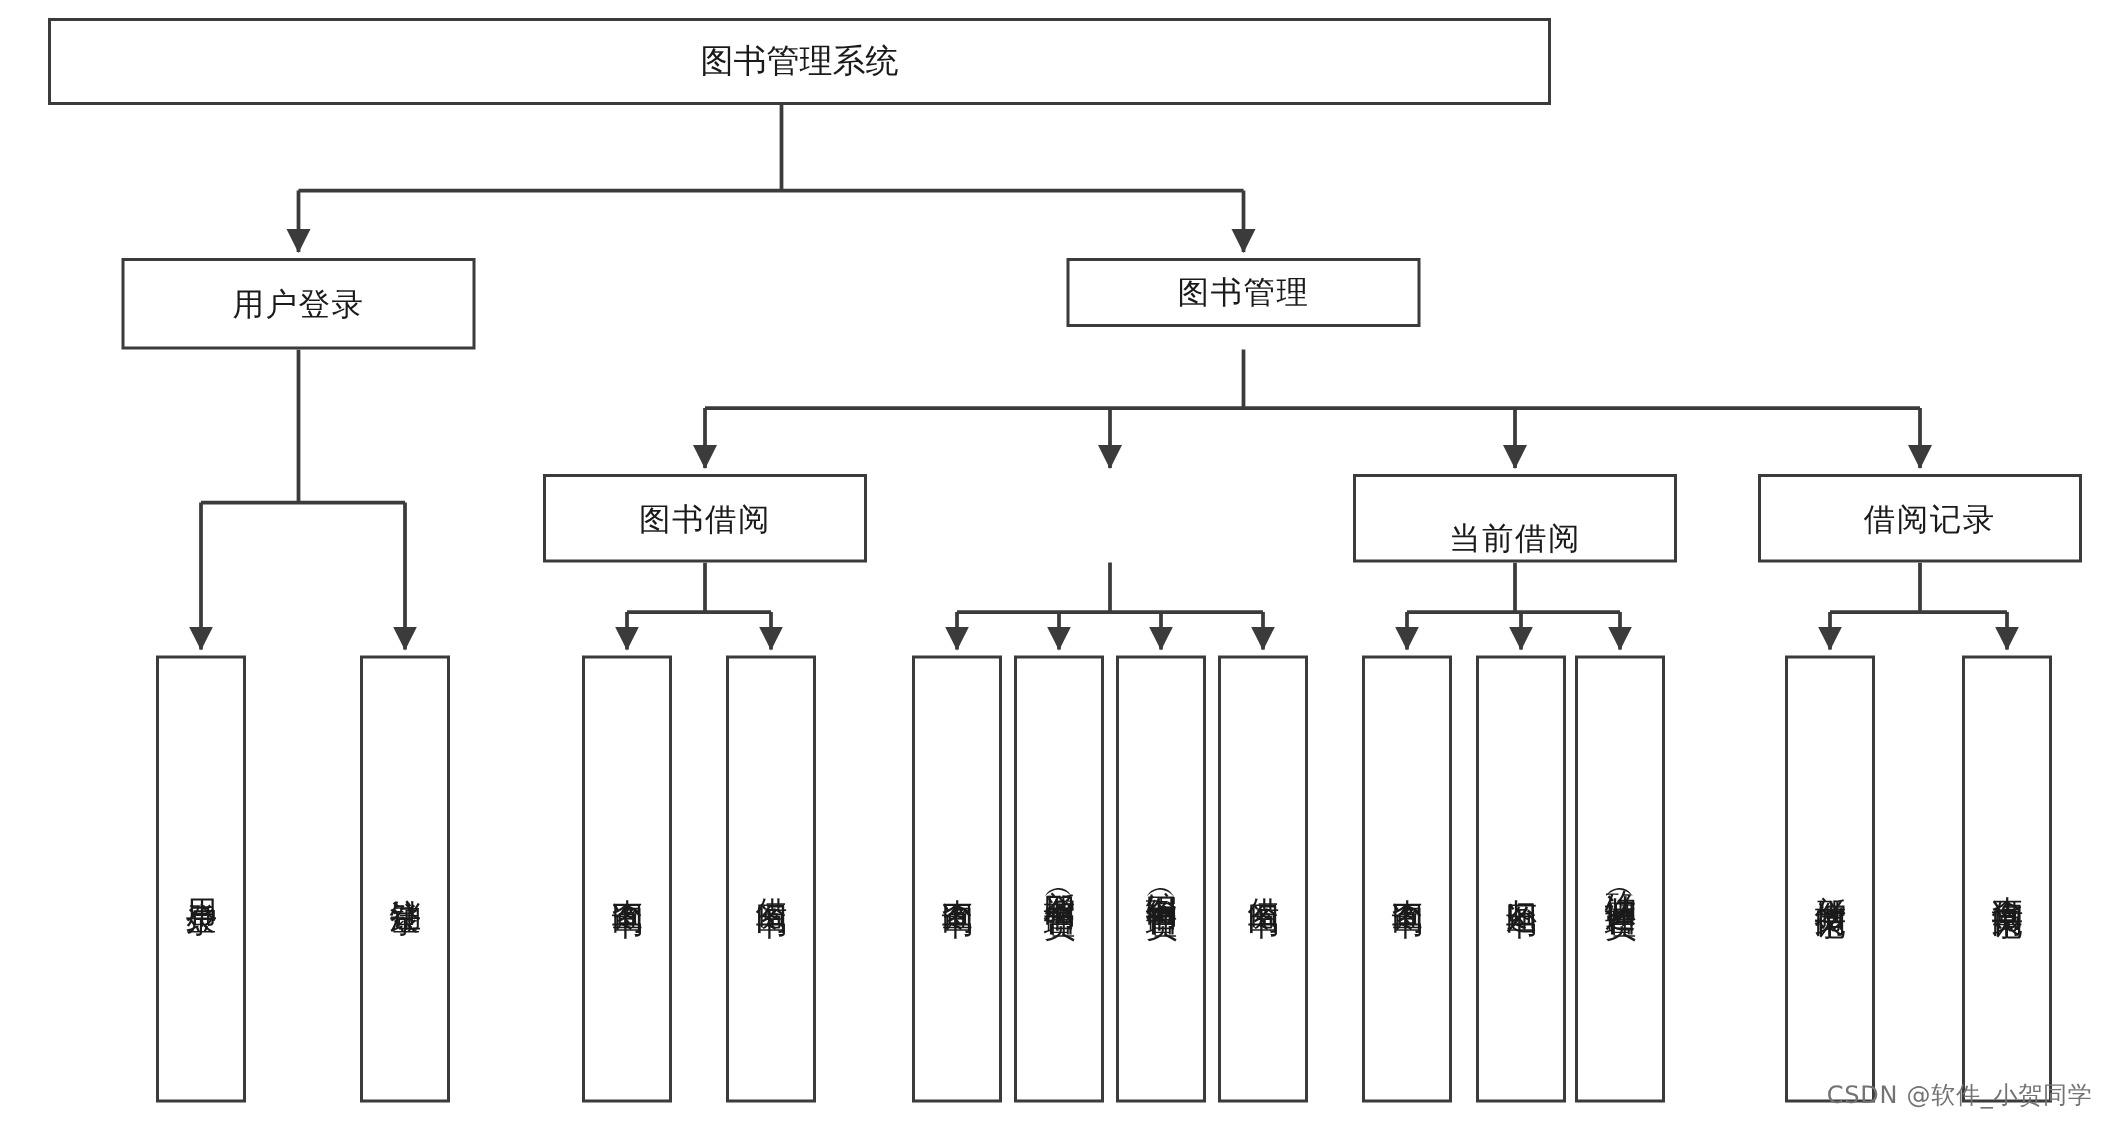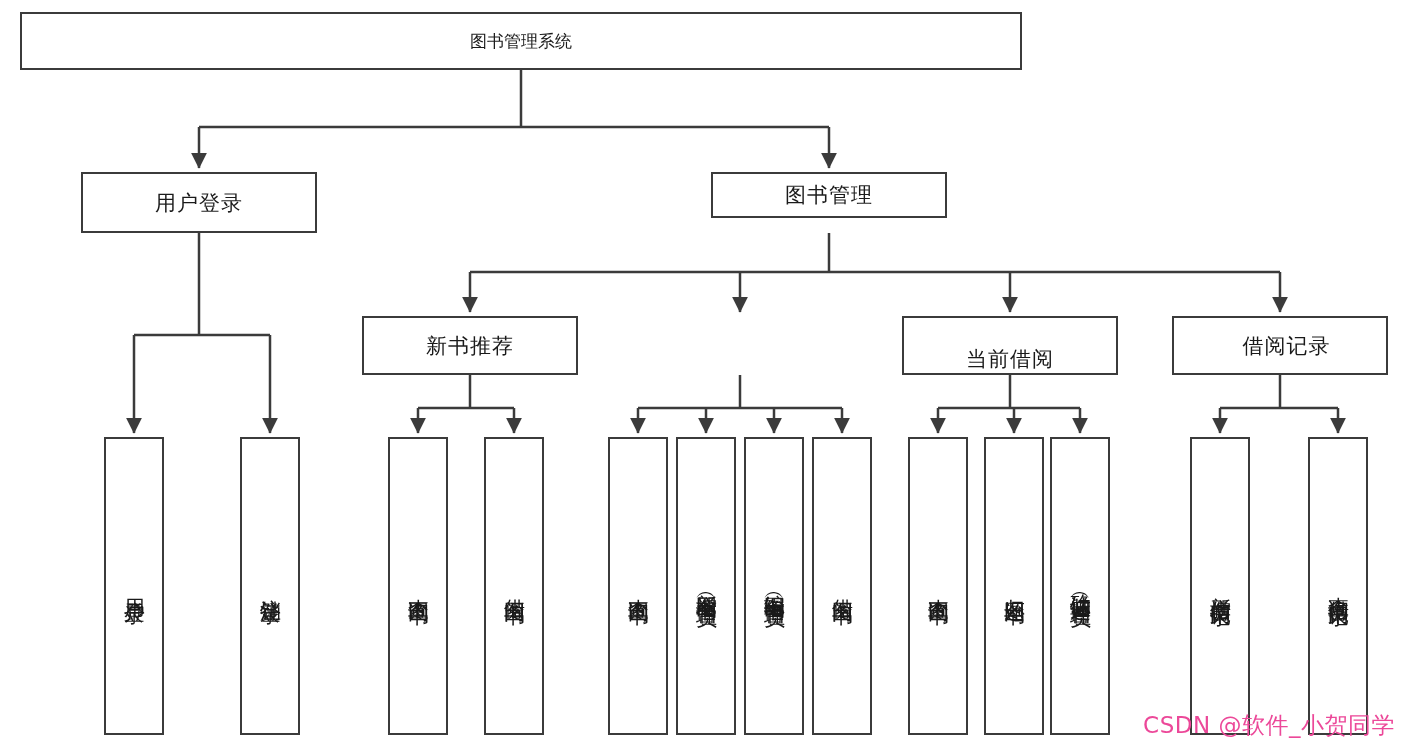--- a/index.html
+++ b/index.html
@@ -34,41 +34,42 @@
     display: flex;
     align-items: center;
     justify-content: center;
     color: #1a1a1a;
   }
   .node-box.horiz {
     font-size: 21px;
     letter-spacing: 1px;
   }
   .node-box.root {
-    font-size: 17px;
+    font-size: 22px;
+    margin-left: 12px;
   }
   .node-box.leaf {
     font-size: 21px;
     align-items: center;
     justify-content: center;
   }
   .leaf-text {
     writing-mode: vertical-rl;
     text-orientation: upright;
     line-height: 1.18;
     letter-spacing: 2px;
     white-space: nowrap;
     text-align: center;
   }
   .watermark {
     position: absolute;
     right: 10px;
     bottom: 6px;
-    font-size: 23px;
-    color: #ec4899;
+    font-size: 16px;
+    color: #737373;
     letter-spacing: 0.5px;
     white-space: nowrap;
     pointer-events: none;
   }
 </style>
 </head>
 <body>
 
 <div id="diagram-root">
 
@@ -127,21 +128,21 @@
   </div>
 
   <div class="node-box horiz" style="left:81px; top:172px; width:236px; height:61px;">
     <span>用户登录</span>
   </div>
   <div class="node-box horiz" style="left:711px; top:172px; width:236px; height:46px;">
     <span>图书管理</span>
   </div>
 
   <div class="node-box horiz" style="left:362px; top:316px; width:216px; height:59px;">
-    <span>新书推荐</span>
+    <span>图书借阅</span>
   </div>
   <div class="node-box horiz" style="left:902px; top:316px; width:216px; height:59px;align-items:flex-end;">
     <span>当前借阅</span>
   </div>
   <div class="node-box horiz" style="left:1172px; top:316px; width:216px; height:59px;padding-left:13px;">
     <span>借阅记录</span>
   </div>
 
   <div class="node-box leaf" style="left:104px; top:437px; width:60px; height:298px;">
     <span class="leaf-text">用户登录</span>

